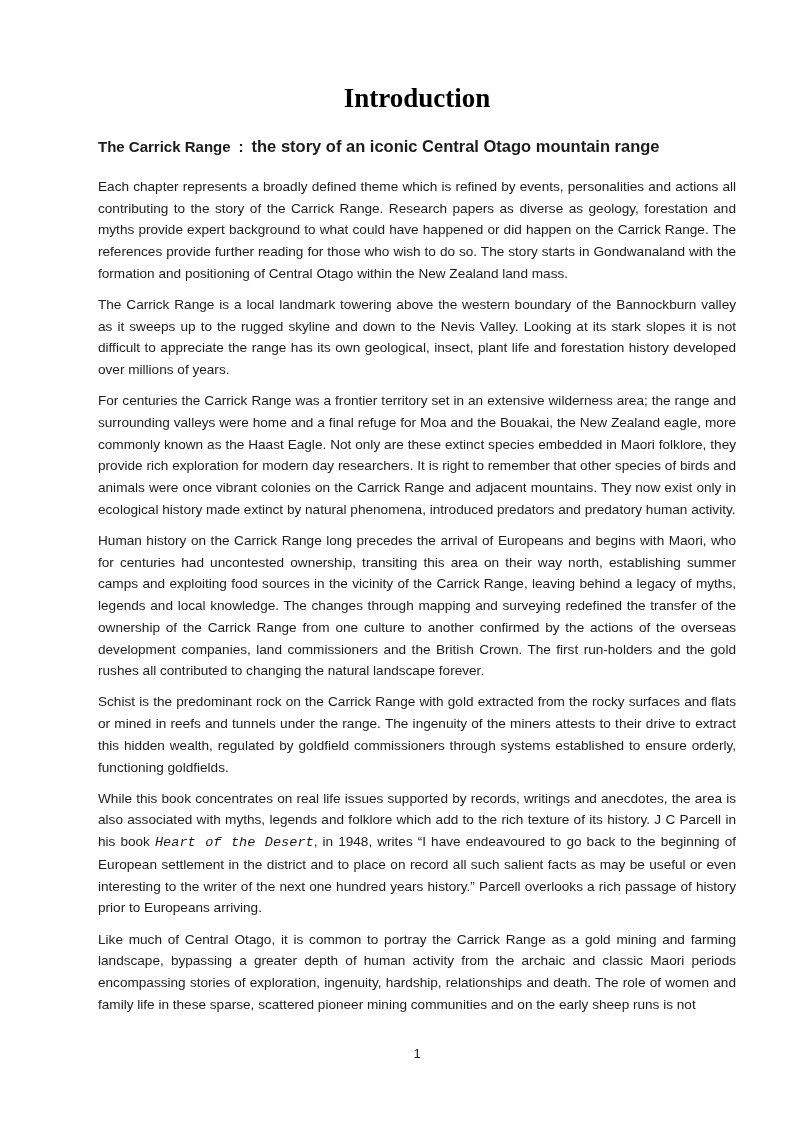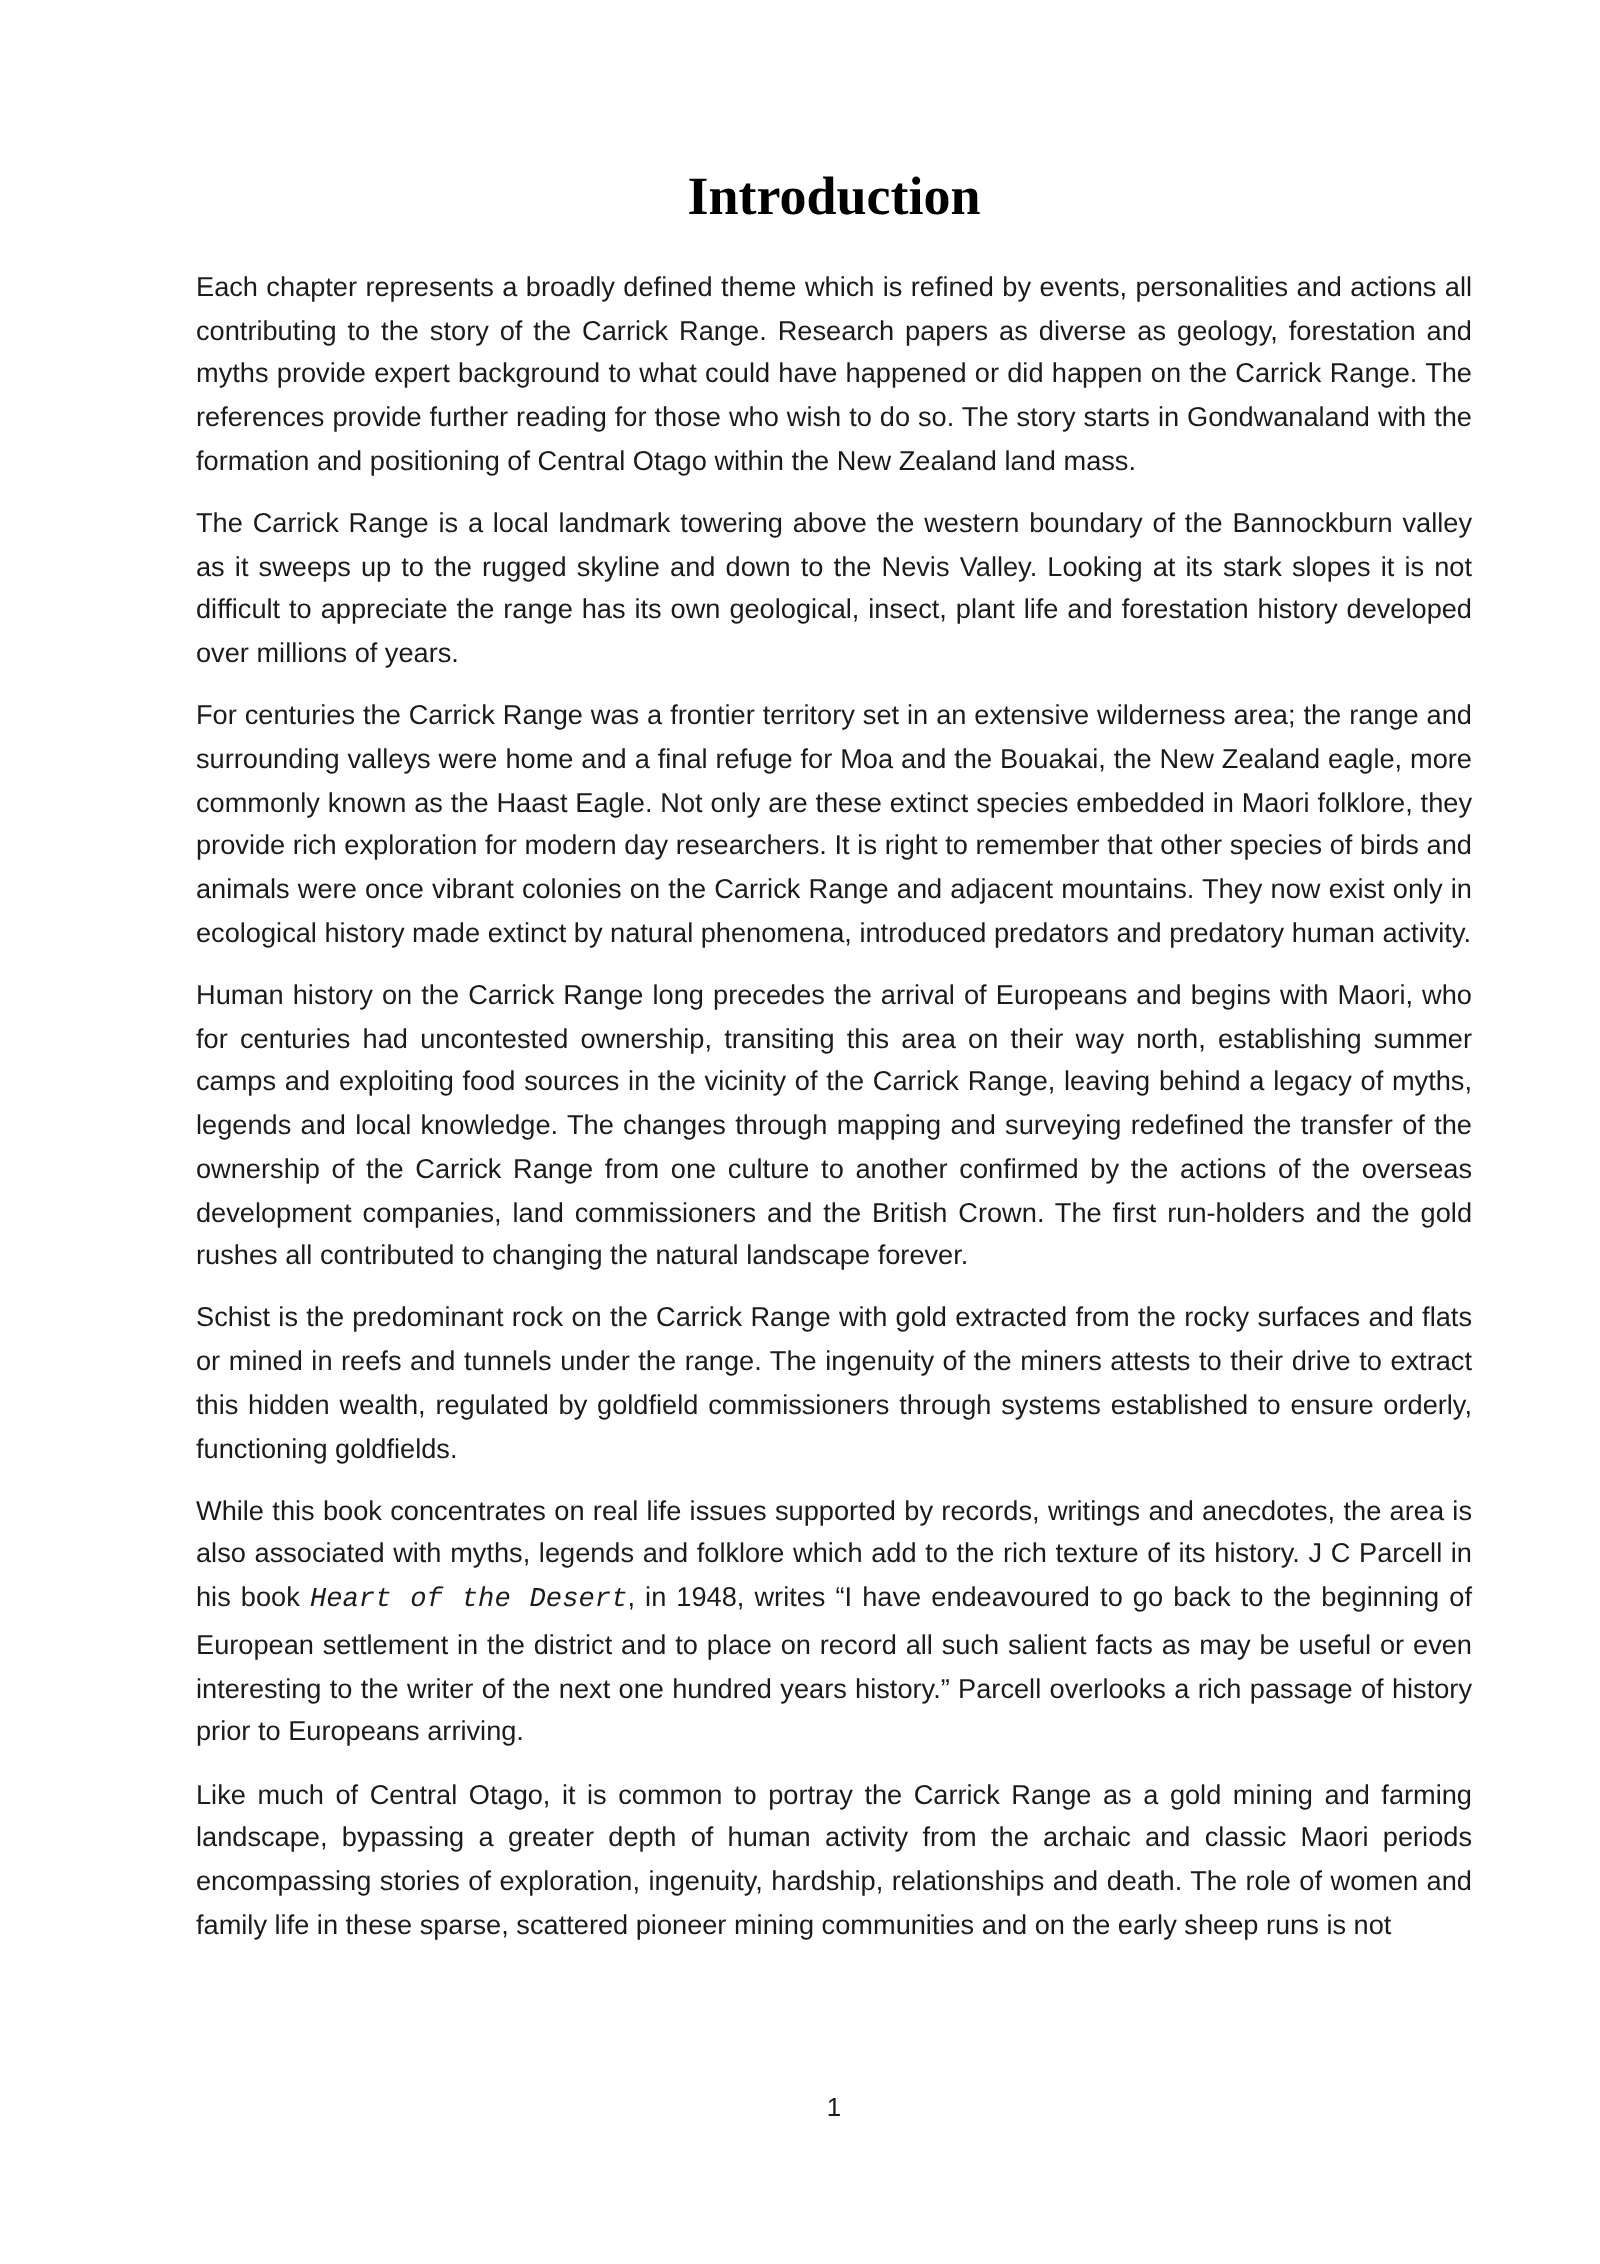--- a/index.html
+++ b/index.html
@@ -58,20 +58,23 @@
     color: #1b1b1b;
   }
 </style>
 </head>
 <body>
 
 <div class="page">
 
   <h1 class="doc-title">Introduction</h1>
 
+  <h2 class="doc-subtitle">
+    <span class="sub-primary">The Carrick Range</span><span class="sub-sep">:</span><span class="sub-secondary">the story of an iconic Central Otago mountain range</span>
+  </h2>
 
   <div class="body-text">
       <p><span>Each chapter represents a broadly defined theme which is refined by events, personalities and actions all contributing to the story of the Carrick Range. Research papers as diverse as geology, forestation and myths provide expert background to what could have happened or did happen on the Carrick Range. The references provide further reading for those who wish to do so. The story starts in Gondwanaland with the formation and positioning of Central Otago within the New Zealand land mass.</span></p>
       <p><span>The Carrick Range is a local landmark towering above the western boundary of the Bannockburn valley as it sweeps up to the rugged skyline and down to the Nevis Valley. Looking at its stark slopes it is not difficult to appreciate the range has its own geological, insect, plant life and forestation history developed over millions of years.</span></p>
       <p><span>For centuries the Carrick Range was a frontier territory set in an extensive wilderness area; the range and surrounding valleys were home and a final refuge for Moa and the Bouakai, the New Zealand eagle, more commonly known as the Haast Eagle. Not only are these extinct species embedded in Maori folklore, they provide rich exploration for modern day researchers. It is right to remember that other species of birds and animals were once vibrant colonies on the Carrick Range and adjacent mountains. They now exist only in ecological history made extinct by natural phenomena, introduced predators and predatory human activity.</span></p>
       <p><span>Human history on the Carrick Range long precedes the arrival of Europeans and begins with Maori, who for centuries had uncontested ownership, transiting this area on their way north, establishing summer camps and exploiting food sources in the vicinity of the Carrick Range, leaving behind a legacy of myths, legends and local knowledge. The changes through mapping and surveying redefined the transfer of the ownership of the Carrick Range from one culture to another confirmed by the actions of the overseas development companies, land commissioners and the British Crown. The first run-holders and the gold rushes all contributed to changing the natural landscape forever.</span></p>
       <p><span>Schist is the predominant rock on the Carrick Range with gold extracted from the rocky surfaces and flats or mined in reefs and tunnels under the range. The ingenuity of the miners attests to their drive to extract this hidden wealth, regulated by goldfield commissioners through systems established to ensure orderly, functioning goldfields.</span></p>
       <p><span>While this book concentrates on real life issues supported by records, writings and anecdotes, the area is also associated with myths, legends and folklore which add to the rich texture of its history. J C Parcell in his book </span><span class="italic">Heart of the Desert</span><span>, in 1948, writes “I have endeavoured to go back to the beginning of European settlement in the district and to place on record all such salient facts as may be useful or even interesting to the writer of the next one hundred years history.” Parcell overlooks a rich passage of history prior to Europeans arriving.</span></p>
       <p><span>Like much of Central Otago, it is common to portray the Carrick Range as a gold mining and farming landscape, bypassing a greater depth of human activity from the archaic and classic Maori periods encompassing stories of exploration, ingenuity, hardship, relationships and death. The role of women and family life in these sparse, scattered pioneer mining communities and on the early sheep runs is not</span></p>
     </div>

